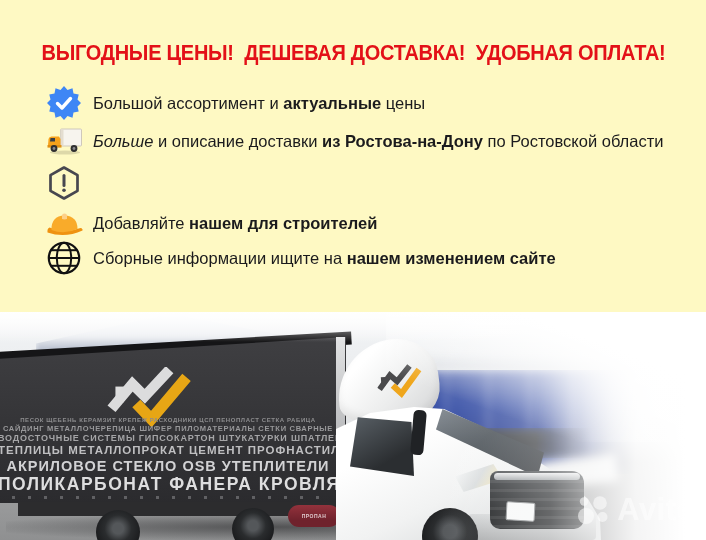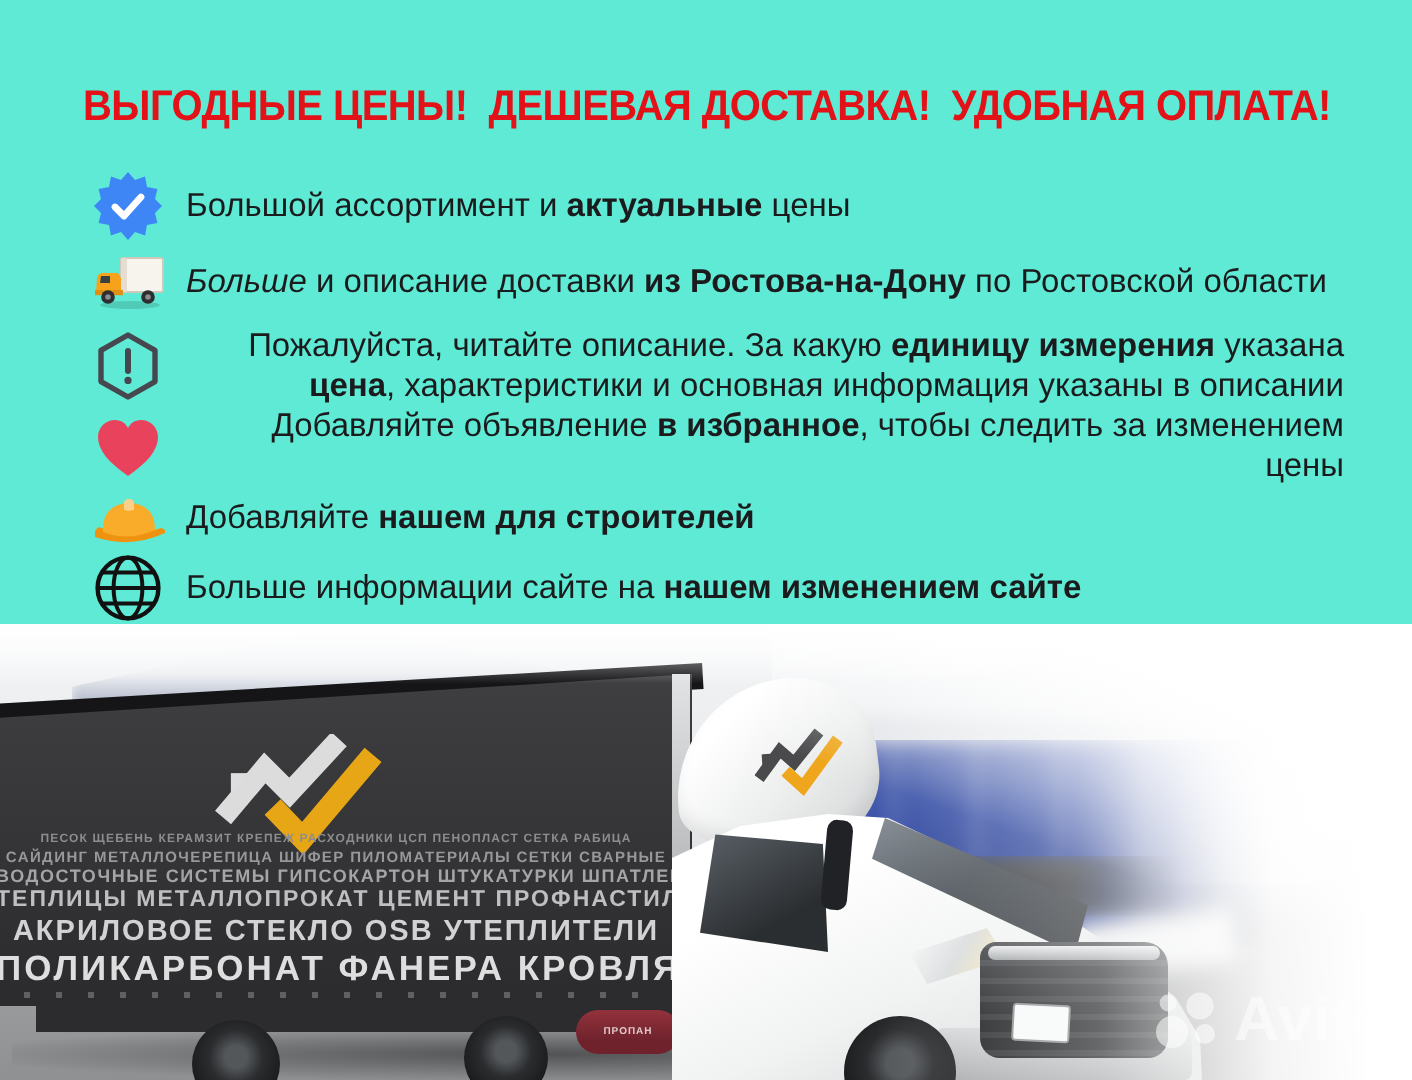--- a/index.html
+++ b/index.html
@@ -1,27 +1,27 @@
 <!DOCTYPE html>
 <html><head>
 <meta charset="utf-8">
 <style>
   html,body{margin:0;padding:0;background:#888;}
   .poster{
-    position:relative;width:706px;height:540px;background:#5eead4;overflow:hidden;
+    position:relative;width:706px;height:540px;background:#fef9c3;overflow:hidden;
     font-family:"Liberation Sans", sans-serif;
   }
   
   .headline{position:absolute;top:41px;left:0;width:706px;text-align:center;}
   .headline span{
     display:inline-block;color:#e31118;font-weight:700;font-size:21.5px;
     letter-spacing:-0.3px;white-space:pre;transform:scaleX(.93);transform-origin:center;
   }
   
-  .bullets{position:absolute;top:84px;left:46px;width:626px;text-align:right;}
+  .bullets{position:absolute;top:84px;left:46px;width:626px;}
   .row{display:flex;align-items:center;}
   .r1{height:38px}.r2{height:38px}.r3{height:45px}.r4{height:36px}.r5{height:35px}.r6{height:35px}
   .icon-cell{width:47px;flex:none;display:flex;align-items:center;}
   .txt{font-size:16.5px;line-height:20px;color:#1b1b1d;}
   .txt .b{font-weight:700;}
   .txt .i{font-style:italic;}
   
   .photo{
     position:absolute;left:0;top:312px;width:706px;height:228px;overflow:hidden;
     background:linear-gradient(180deg,#fdfdfd 0%,#eef0f2 14%,#e7e9eb 42%,#dcdedf 56%,
@@ -151,31 +151,22 @@
     </div>
 
     <div class="row r3">
       <div class="icon-cell">
         <svg width="36" height="36" viewBox="0 0 36 36">
           <path d="M18,2.5 L31.5,10.2 L31.5,25.8 L18,33.5 L4.5,25.8 L4.5,10.2 Z" fill="none" stroke="#47474f" stroke-width="2.7" stroke-linejoin="round"></path>
           <line x1="18" y1="10.5" x2="18" y2="20.5" stroke="#47474f" stroke-width="3" stroke-linecap="round"></line>
           <circle cx="18" cy="25.2" r="1.8" fill="#47474f"></circle>
         </svg>
       </div>
-      <div class="txt"><span>Пожалуйста, читайте описание. За какую </span><span class="b">единицу измерения</span><span> указана </span><span class="b">цена</span><span>, характеристики и основная информация указаны в описании</span></div>
-    </div>
-
-    <div class="row r4">
-      <div class="icon-cell">
-        <svg width="36" height="33" viewBox="0 0 36 33">
-          <path d="M18,31 C8,24 3,18 3,11.5 C3,6.5 7,3 11.5,3 C14.5,3 17,4.8 18,7 C19,4.8 21.5,3 24.5,3 C29,3 33,6.5 33,11.5 C33,18 28,24 18,31 Z" fill="#e9425d"></path>
-        </svg>
-      </div>
-      <div class="txt"><span>Добавляйте объявление </span><span class="b">в избранное</span><span>, чтобы следить за изменением цены</span></div>
-    </div>
+    </div>
+
 
     <div class="row r5">
       <div class="icon-cell">
         <svg width="38" height="32" viewBox="0 0 38 32">
           <path d="M1.5,25.5 Q19,31.5 36.5,23.5 Q37,21.5 34.5,21 Q18,27 3.5,20.5 Q1,21.5 1.5,25.5 Z" fill="#ef9210"></path>
           <path d="M5.5,23 Q5,9 18.5,8.5 Q31.5,9 31.5,22 Q18,28 5.5,23 Z" fill="#f9ab2a"></path>
           <path d="M16,8.8 Q16,6.5 18.5,6.5 Q21,6.5 21,8.8 L21,12 Q18.5,12.8 16,12 Z" fill="#fdd089"></path>
         </svg>
       </div>
       <div class="txt"><span>Добавляйте </span><span class="b">нашем для строителей</span></div>
@@ -184,21 +175,21 @@
     <div class="row r6">
       <div class="icon-cell">
         <svg width="36" height="36" viewBox="0 0 36 36">
           <circle cx="18" cy="18" r="15.2" fill="none" stroke="#111" stroke-width="2.2"></circle>
           <ellipse cx="18" cy="18" rx="7.2" ry="15.2" fill="none" stroke="#111" stroke-width="2"></ellipse>
           <line x1="2.8" y1="18" x2="33.2" y2="18" stroke="#111" stroke-width="2"></line>
           <line x1="4.9" y1="10.2" x2="31.1" y2="10.2" stroke="#111" stroke-width="2"></line>
           <line x1="4.9" y1="25.8" x2="31.1" y2="25.8" stroke="#111" stroke-width="2"></line>
         </svg>
       </div>
-      <div class="txt"><span>Больше информации сайте на </span><span class="b">нашем изменением сайте</span></div>
+      <div class="txt"><span>Сборные информации ищите на </span><span class="b">нашем изменением сайте</span></div>
     </div>
 
   </div>
 
   <div class="photo">
     <div class="roof-left"></div>
     <div class="bldg-roof"></div>
     <div class="bldg"></div>
     <div class="lumber"></div>
     <div class="curb"></div>

